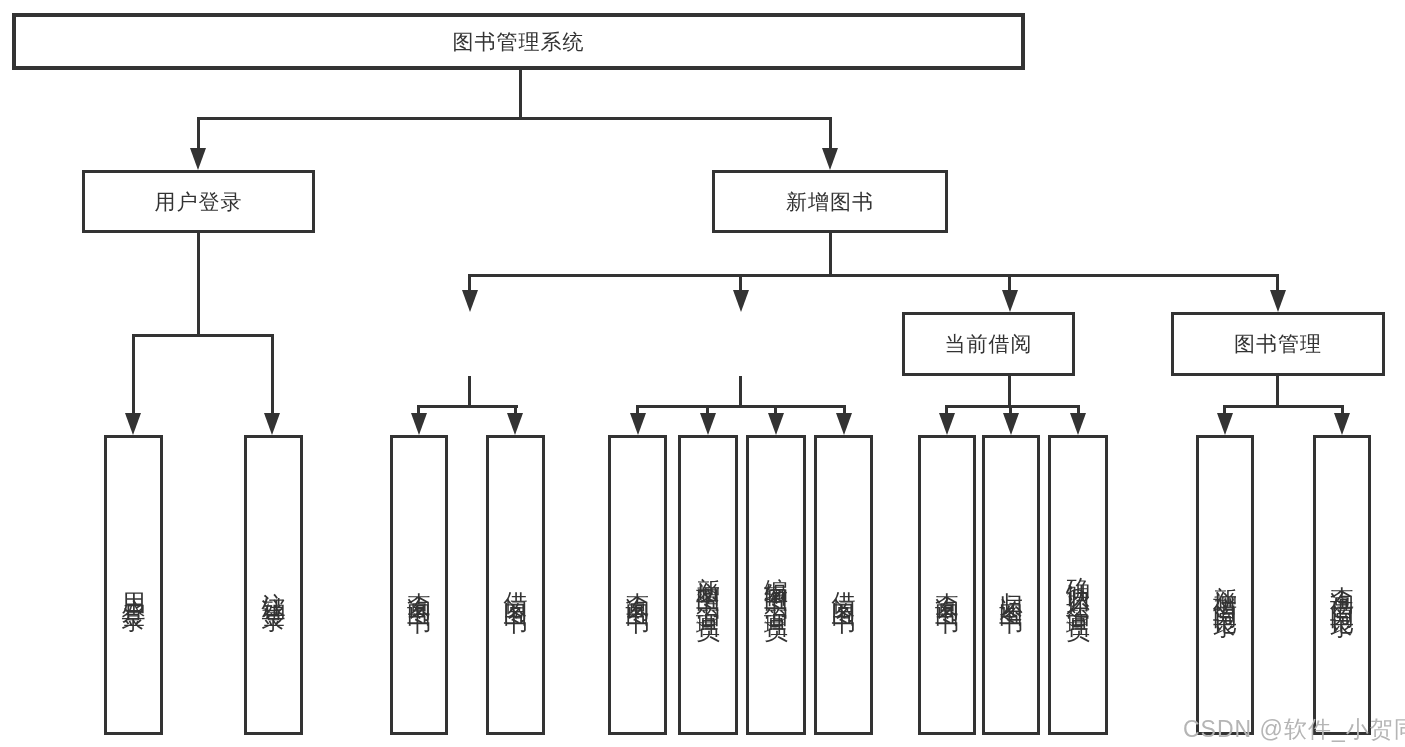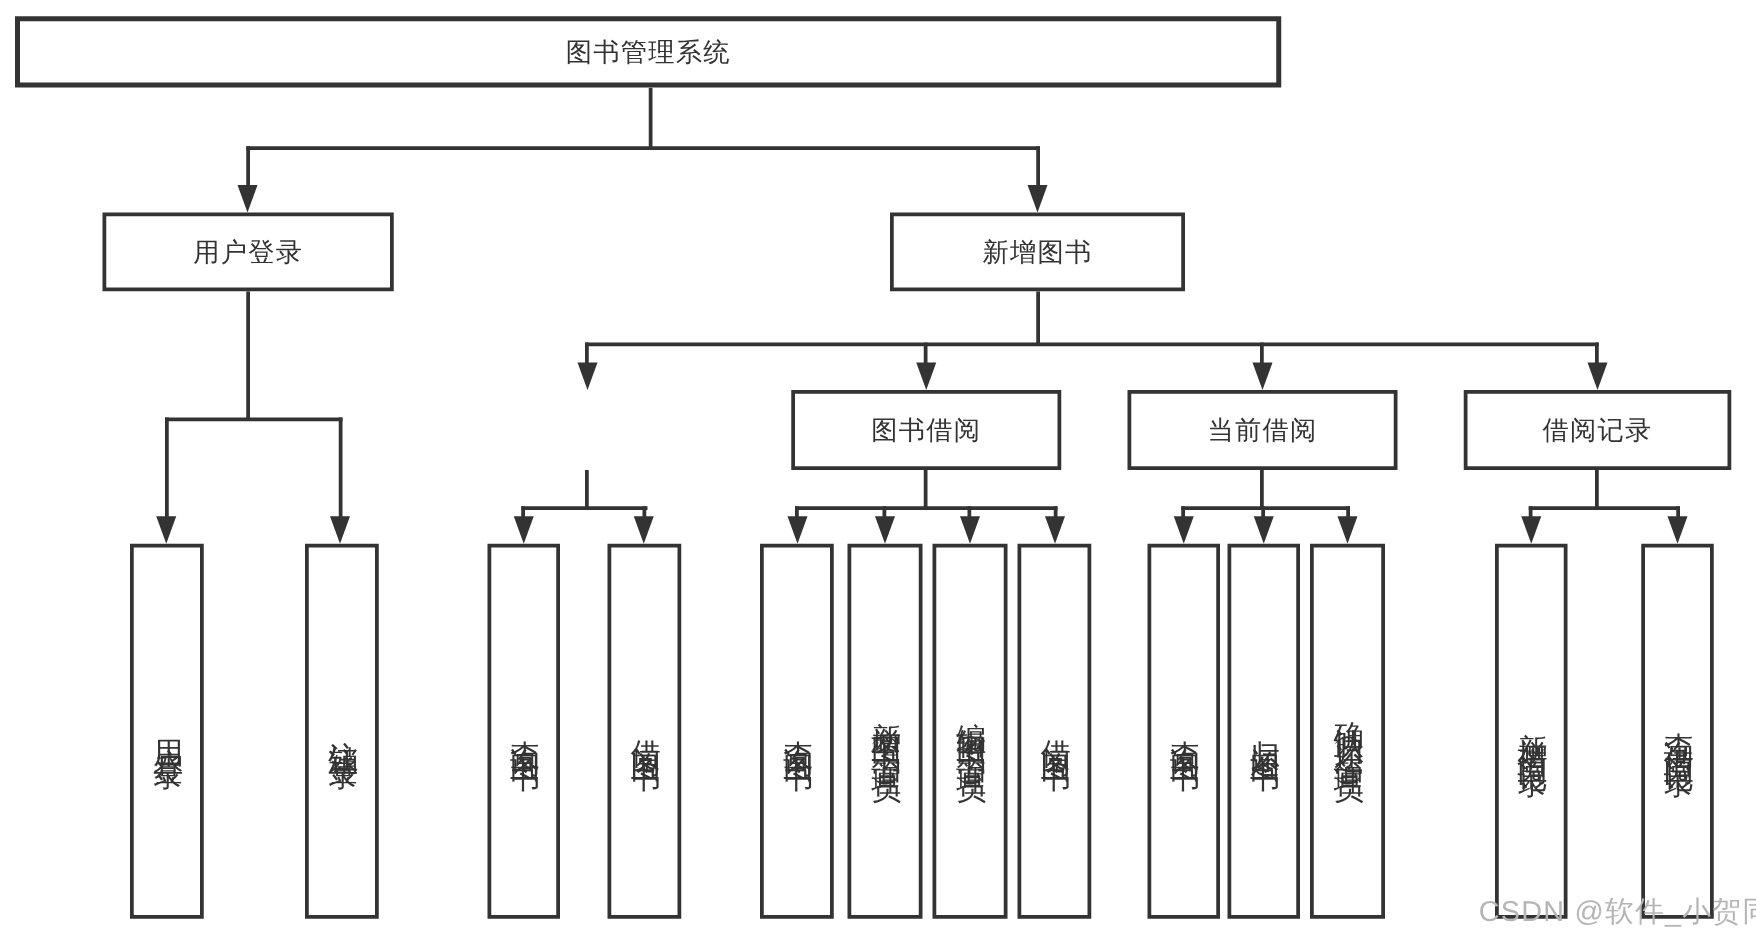--- a/index.html
+++ b/index.html
@@ -83,28 +83,25 @@
   <div class="hl" style="left:468px;top:274px;width:811px;"></div>
   <div class="vl" style="left:468px;top:274px;height:18px;"></div>
   <div class="arr" style="left:462px;top:290px;"></div>
   <div class="vl" style="left:739px;top:274px;height:18px;"></div>
   <div class="arr" style="left:733px;top:290px;"></div>
   <div class="vl" style="left:1008px;top:274px;height:18px;"></div>
   <div class="arr" style="left:1002px;top:290px;"></div>
   <div class="vl" style="left:1276px;top:274px;height:18px;"></div>
   <div class="arr" style="left:1270px;top:290px;"></div>
 
-  <div class="box hbox" style="left:633px;top:312px;width:216px;height:64px;">
-    <span>图书借阅</span>
-  </div>
-  <div class="box hbox" style="left:902px;top:312px;width:216px;height:64px;">
+  <div class="box hbox" style="left:902px;top:312px;width:173px;height:64px;">
     <span>当前借阅</span>
   </div>
   <div class="box hbox" style="left:1171px;top:312px;width:214px;height:64px;">
-    <span>借阅记录</span>
+    <span>图书管理</span>
   </div>
 
   <div class="vl" style="left:468px;top:376px;height:31px;"></div>
   <div class="vl" style="left:739px;top:376px;height:31px;"></div>
   <div class="vl" style="left:1008px;top:376px;height:31px;"></div>
   <div class="vl" style="left:1276px;top:376px;height:31px;"></div>
 
   <div class="hl" style="left:417px;top:405px;width:101px;"></div>
   <div class="hl" style="left:636px;top:405px;width:210px;"></div>
   <div class="hl" style="left:945px;top:405px;width:135px;"></div>

